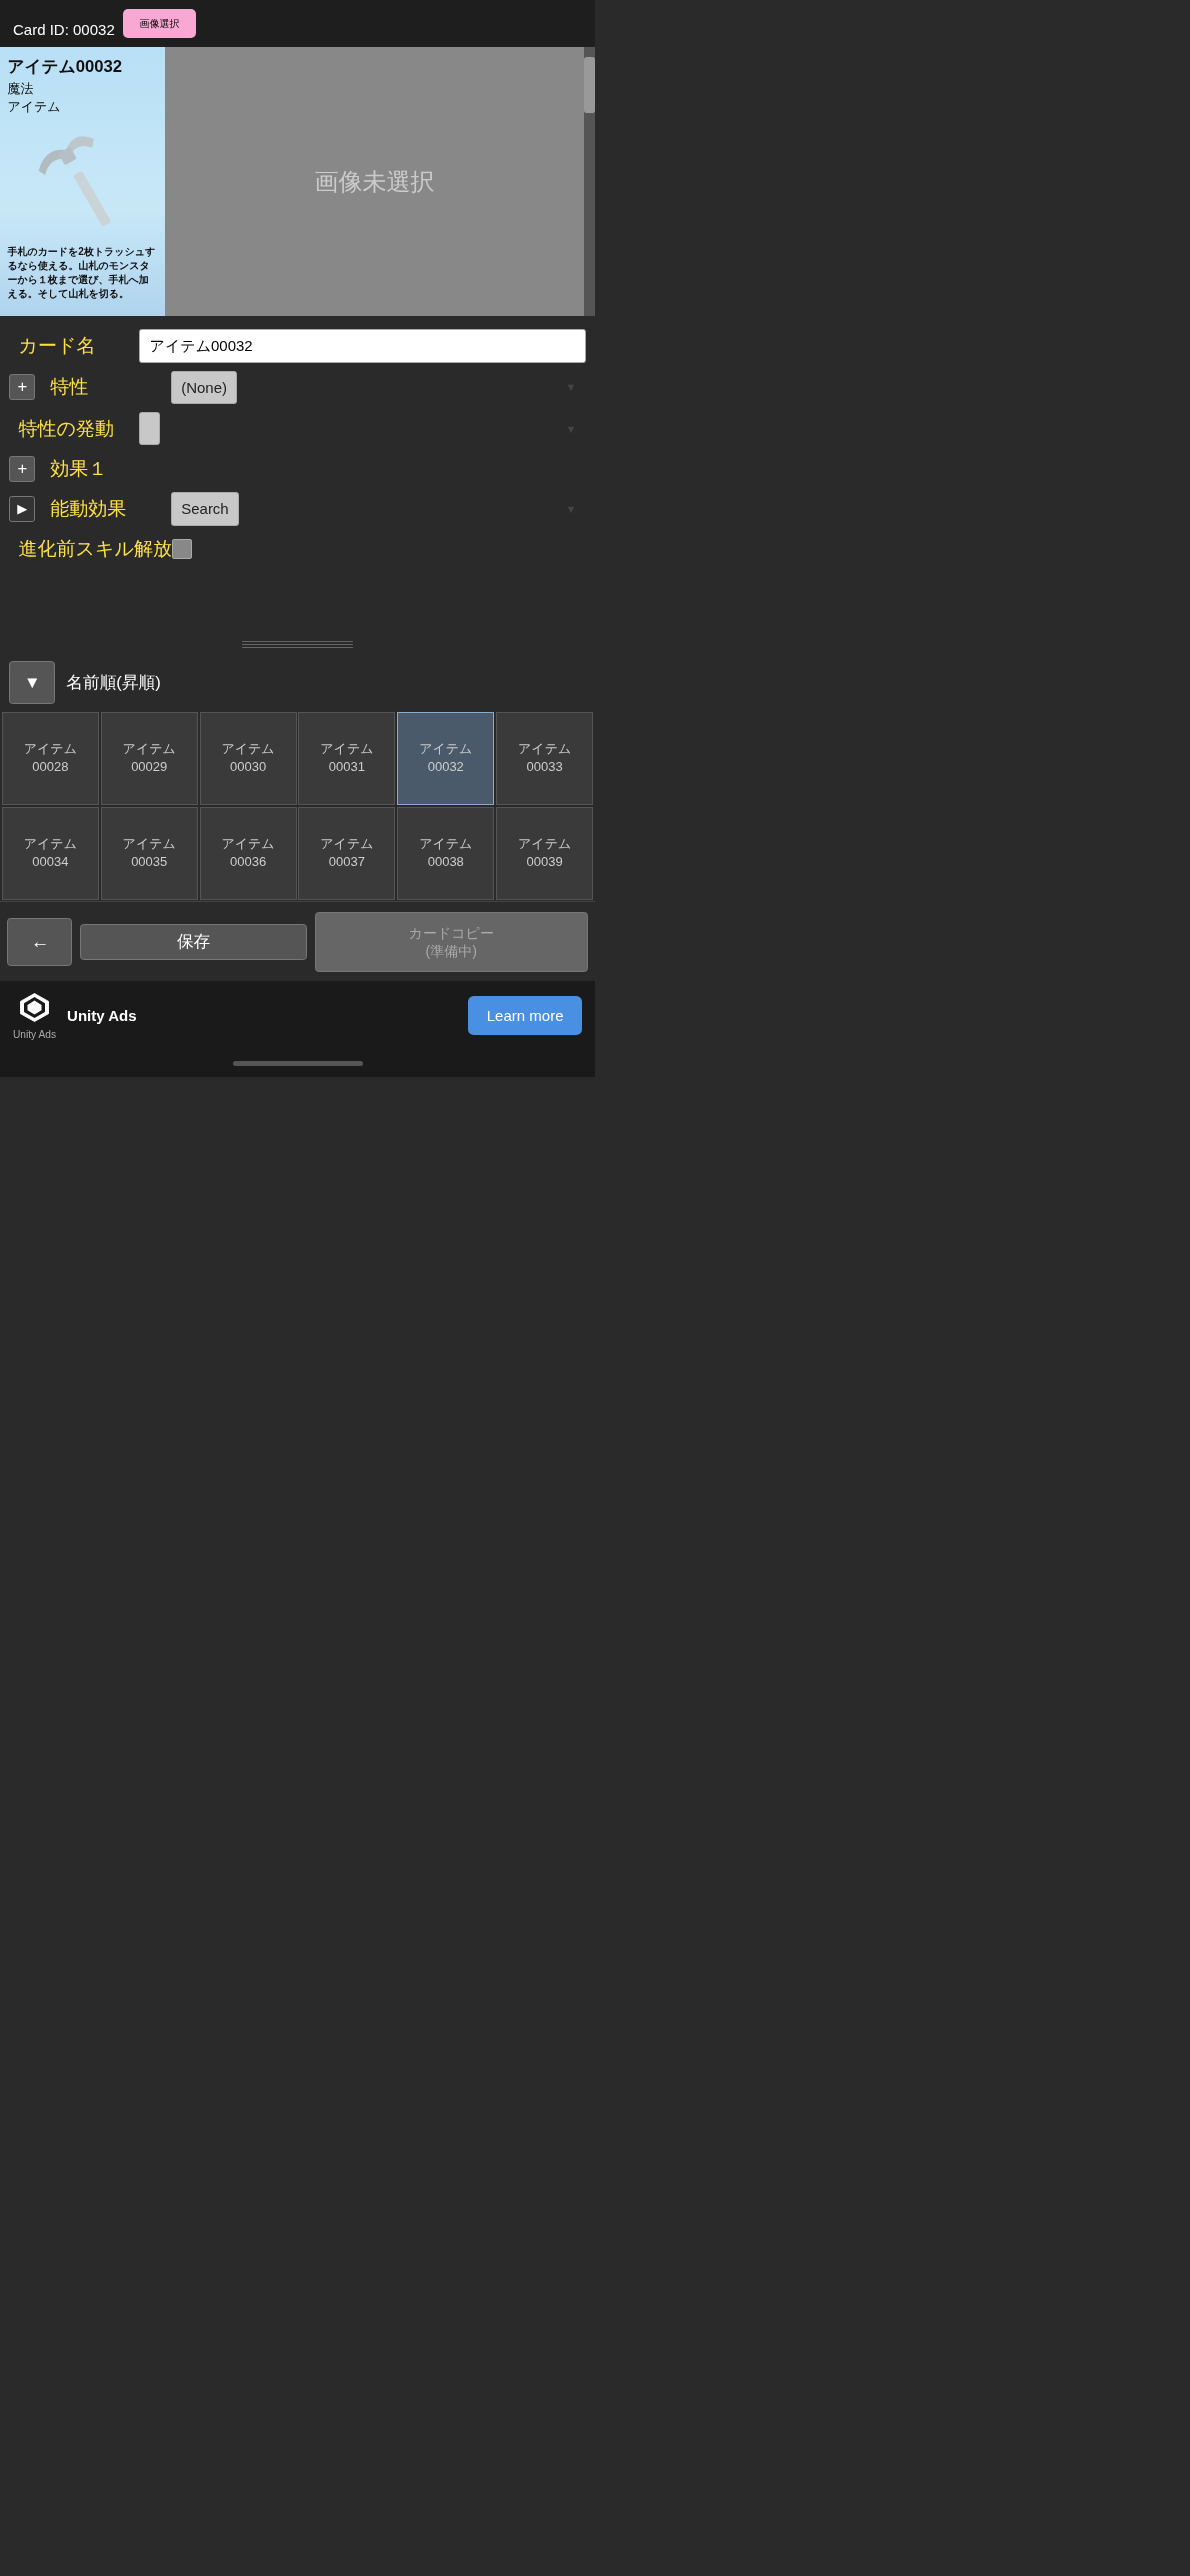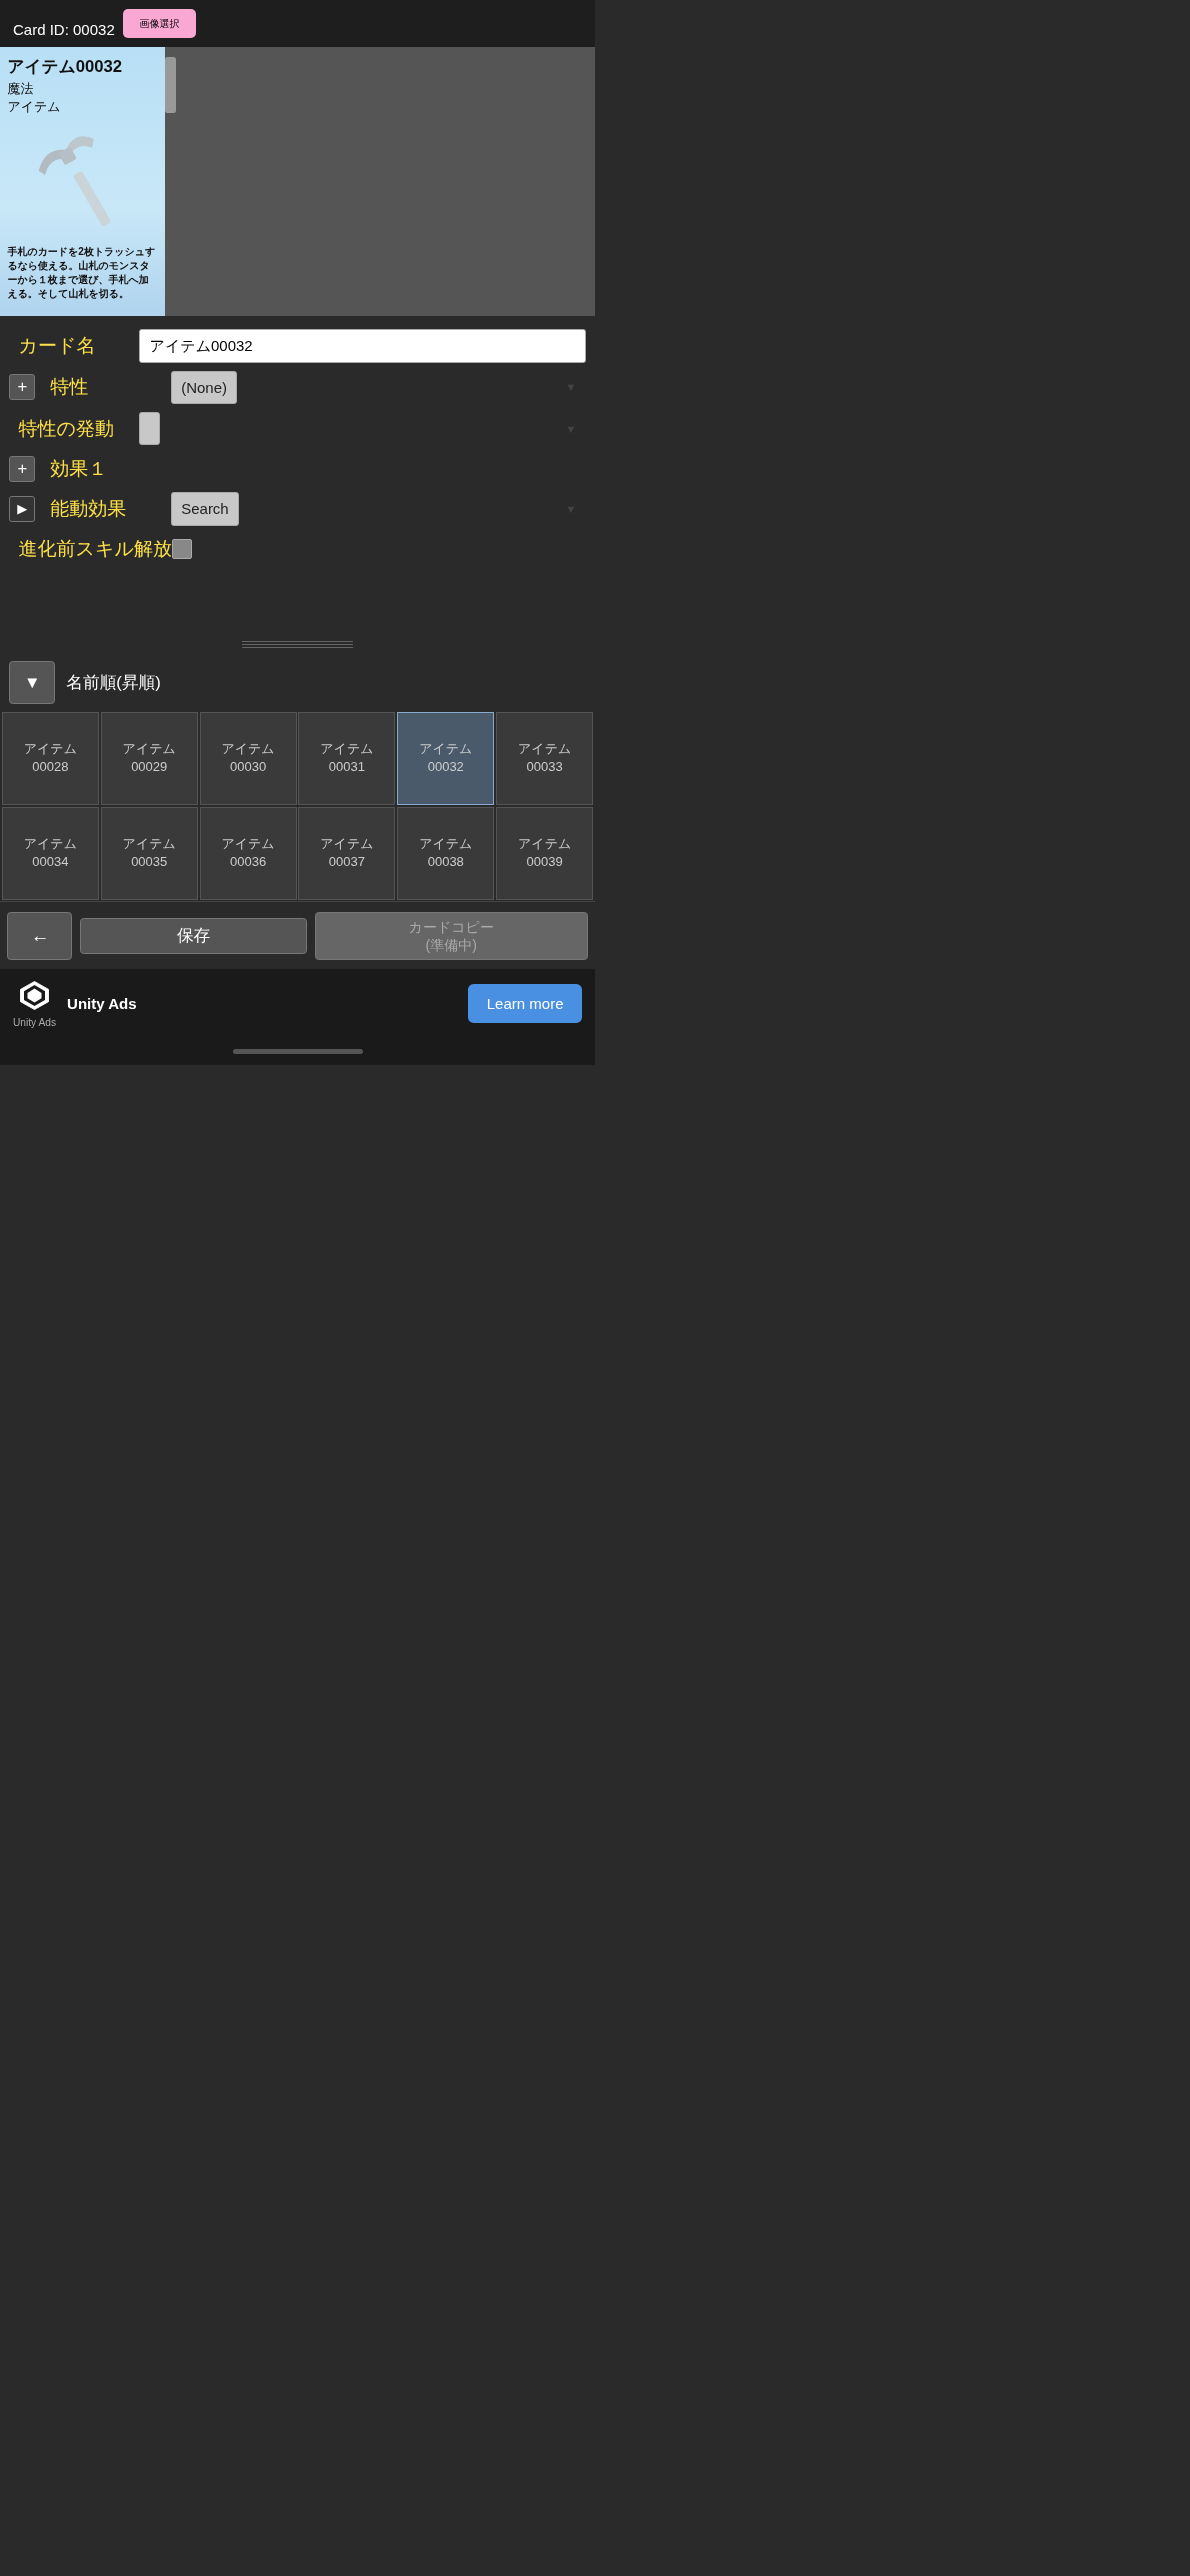--- a/index.html
+++ b/index.html
@@ -295,21 +295,21 @@
       border-radius: 3.7px;
       display: flex;
       align-items: center;
       justify-content: center;
       cursor: pointer;
       font-size: 16.7px;
       color: #fff;
     }
     .copy-btn {
       flex: 1.2;
-      height: 48px;
+      height: 60px;
       background: #666;
       border: 0.9px solid #777;
       border-radius: 3.7px;
       display: flex;
       align-items: center;
       justify-content: center;
       cursor: pointer;
       font-size: 14px;
       color: #aaa;
       text-align: center;
@@ -408,20 +408,23 @@
 
           <path d="M20,30 Q40,10 60,25 L56,35 Q40,22 24,38 Z" fill="#aaa"></path>
           <path d="M60,25 Q80,10 95,30 L88,38 Q75,22 56,35 Z" fill="#bbb"></path>
           <rect x="50" y="24" width="16" height="16" rx="2" fill="#b0b0b0"></rect>
         </g>
       </svg>
     </div>
     <div class="card-description">手札のカードを2枚トラッシュするなら使える。山札のモンスターから１枚まで選び、手札へ加える。そして山札を切る。</div>
   </div>
 
+  <div class="no-image-area">
+    <span class="no-image-text">画像未選択</span>
+  </div>
 
   <div class="scrollbar-track">
     <div class="scrollbar-thumb"></div>
   </div>
 </div>
 
 <div class="form-section">
 
   <div class="form-row">
     <span class="form-label">カード名</span>

